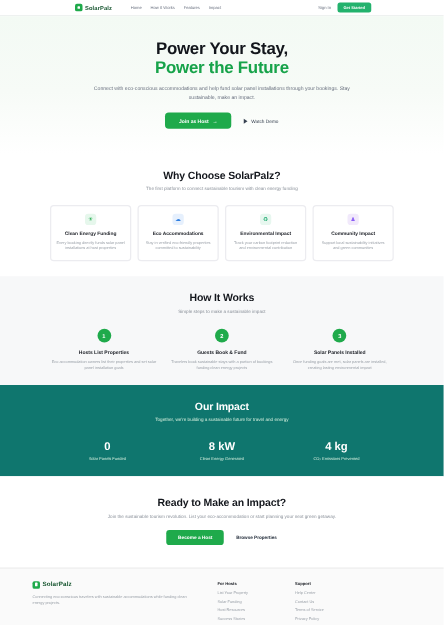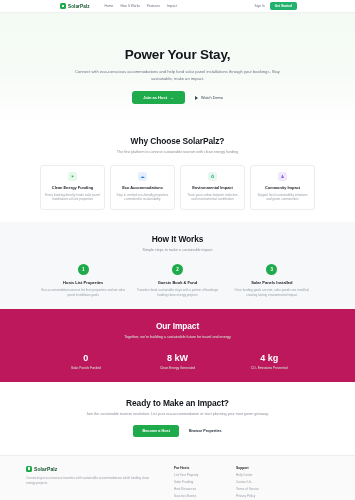--- a/index.html
+++ b/index.html
@@ -42,21 +42,21 @@
     padding: 2.4px 5px; border-radius: 2px; font-weight: bold;
     white-space: nowrap;
   }
 
   
   .hero {
     background: linear-gradient(180deg,#f3faf4 0%, #f7fbf7 55%, #ffffff 100%);
     padding: 18px 40px 20px;
     text-align: center;
   }
-  .hero h1 { font-size: 13.5px; line-height: 15px; font-weight: bold; color: #13161c; letter-spacing: -0.2px; margin-top: 16px;}
+  .hero h1 { font-size: 13.5px; line-height: 15px; font-weight: bold; color: #13161c; letter-spacing: -0.2px;}
   .hero h1 .green { color: #17a34a; display: block; }
   .hero p {
     margin: 6px auto 0; max-width: 205px;
     font-size: 4.1px; line-height: 7px; color: #6b7280;
   }
   .hero-actions { margin-top: 9px; display: flex; justify-content: center; align-items: center; gap: 10px; }
   .btn-primary {
     background: #1faa4b; color: #fff; font-size: 4px; font-weight: bold;
     padding: 4.2px 11px; border-radius: 3px; display:flex; align-items:center; gap:3px;
   }
@@ -144,20 +144,21 @@
     </div>
     <div class="header-right">
       <span class="signin">Sign In</span>
       <span class="btn-started">Get Started</span>
     </div>
   </div>
 
   <div class="hero">
     <h1>
       <span>Power Your Stay,</span>
+      <span class="green">Power the Future</span>
     </h1>
     <p>Connect with eco-conscious accommodations and help fund solar panel installations through your bookings. Stay sustainable, make an impact.</p>
     <div class="hero-actions">
       <span class="btn-primary">
         <span>Join as Host</span>
         <span>→</span>
       </span>
       <span class="btn-ghost">
         <span class="play-tri"></span>
         <span>Watch Demo</span>
@@ -207,21 +208,21 @@
         <p>Travelers book sustainable stays with a portion of bookings funding clean energy projects</p>
       </div>
       <div class="step">
         <div class="step-badge">3</div>
         <h3>Solar Panels Installed</h3>
         <p>Once funding goals are met, solar panels are installed, creating lasting environmental impact</p>
       </div>
     </div>
   </div>
 
-  <div class="section impact" style="background: #be185d;">
+  <div class="section impact" style="background: #0f766e;">
     <h2>Our Impact</h2>
     <div class="sub">Together, we're building a sustainable future for travel and energy</div>
     <div class="stats">
       <div class="stat">
         <div class="stat-num">0</div>
         <div class="stat-label">Solar Panels Funded</div>
       </div>
       <div class="stat">
         <div class="stat-num">8 kW</div>
         <div class="stat-label">Clean Energy Generated</div>

